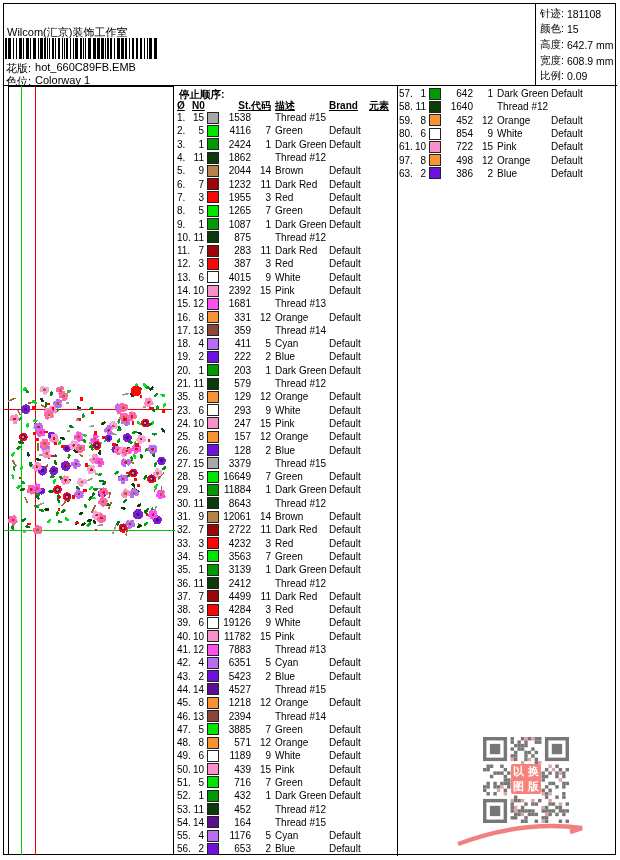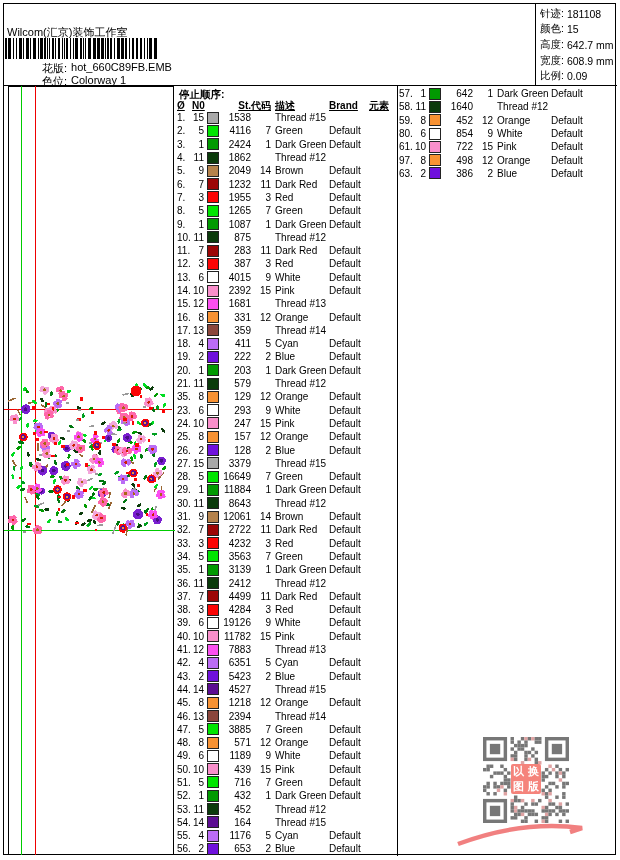--- a/index.html
+++ b/index.html
@@ -8,21 +8,21 @@
   .abs{position:absolute;}
   
   #outer-frame{left:3px;top:3px;width:613px;height:852px;border:1px solid #000;box-sizing:border-box;}
   #header-bottom-rule{left:3px;top:85px;width:614px;height:1px;background:#000;}
   #header-v-rule{left:535px;top:3px;width:1px;height:82px;background:#000;}
   #table-v-rule{left:397px;top:85px;width:1px;height:771px;background:#000;}
   
   #page-title{left:7px;top:4px;font-size:18px;font-weight:bold;letter-spacing:1px;}
   #studio-name{left:7px;top:25px;font-size:11px;}
   #barcode{left:5px;top:38px;width:156px;height:21px;}
-  .meta-line{font-size:11px;display:flex;gap:4px;margin-left:36px;}
+  .meta-line{font-size:11px;display:flex;gap:4px;}
   #design-file-row{left:6px;top:61px;}
   #colorway-row{left:6px;top:74px;}
   
   #stats-panel{left:537px;top:3px;width:80px;height:82px;padding-top:3px;box-sizing:border-box;}
   .stat-row{height:15.6px;display:flex;align-items:center;gap:3px;padding-left:3px;font-size:10.5px;}
   
   #design-panel{left:8px;top:86px;width:166px;height:769px;border:1px solid #000;box-sizing:border-box;background:#fff;}
   #hoop-line-v-green{left:21px;top:86px;width:1px;height:769px;background:#00cc00;}
   #hoop-line-v-red{left:35px;top:86px;width:1px;height:769px;background:#ee0000;}
   #hoop-line-h-red{left:4px;top:409px;width:168px;height:1px;background:#ee0000;}
@@ -834,21 +834,21 @@
         <span class="c-desc">Thread #12</span>
         <span class="c-brand"></span>
         <span class="c-elem"></span>
       </div>
       <div class="trow">
         <span class="c-num">5.</span>
         <span class="c-needle">9</span>
         <span class="c-swatch">
           <i style="background: rgb(181, 130, 75);"></i>
         </span>
-        <span class="c-st">2049</span>
+        <span class="c-st">2044</span>
         <span class="c-code">14</span>
         <span class="c-desc">Brown</span>
         <span class="c-brand">Default</span>
         <span class="c-elem"></span>
       </div>
       <div class="trow">
         <span class="c-num">6.</span>
         <span class="c-needle">7</span>
         <span class="c-swatch">
           <i style="background: rgb(156, 6, 6);"></i>

